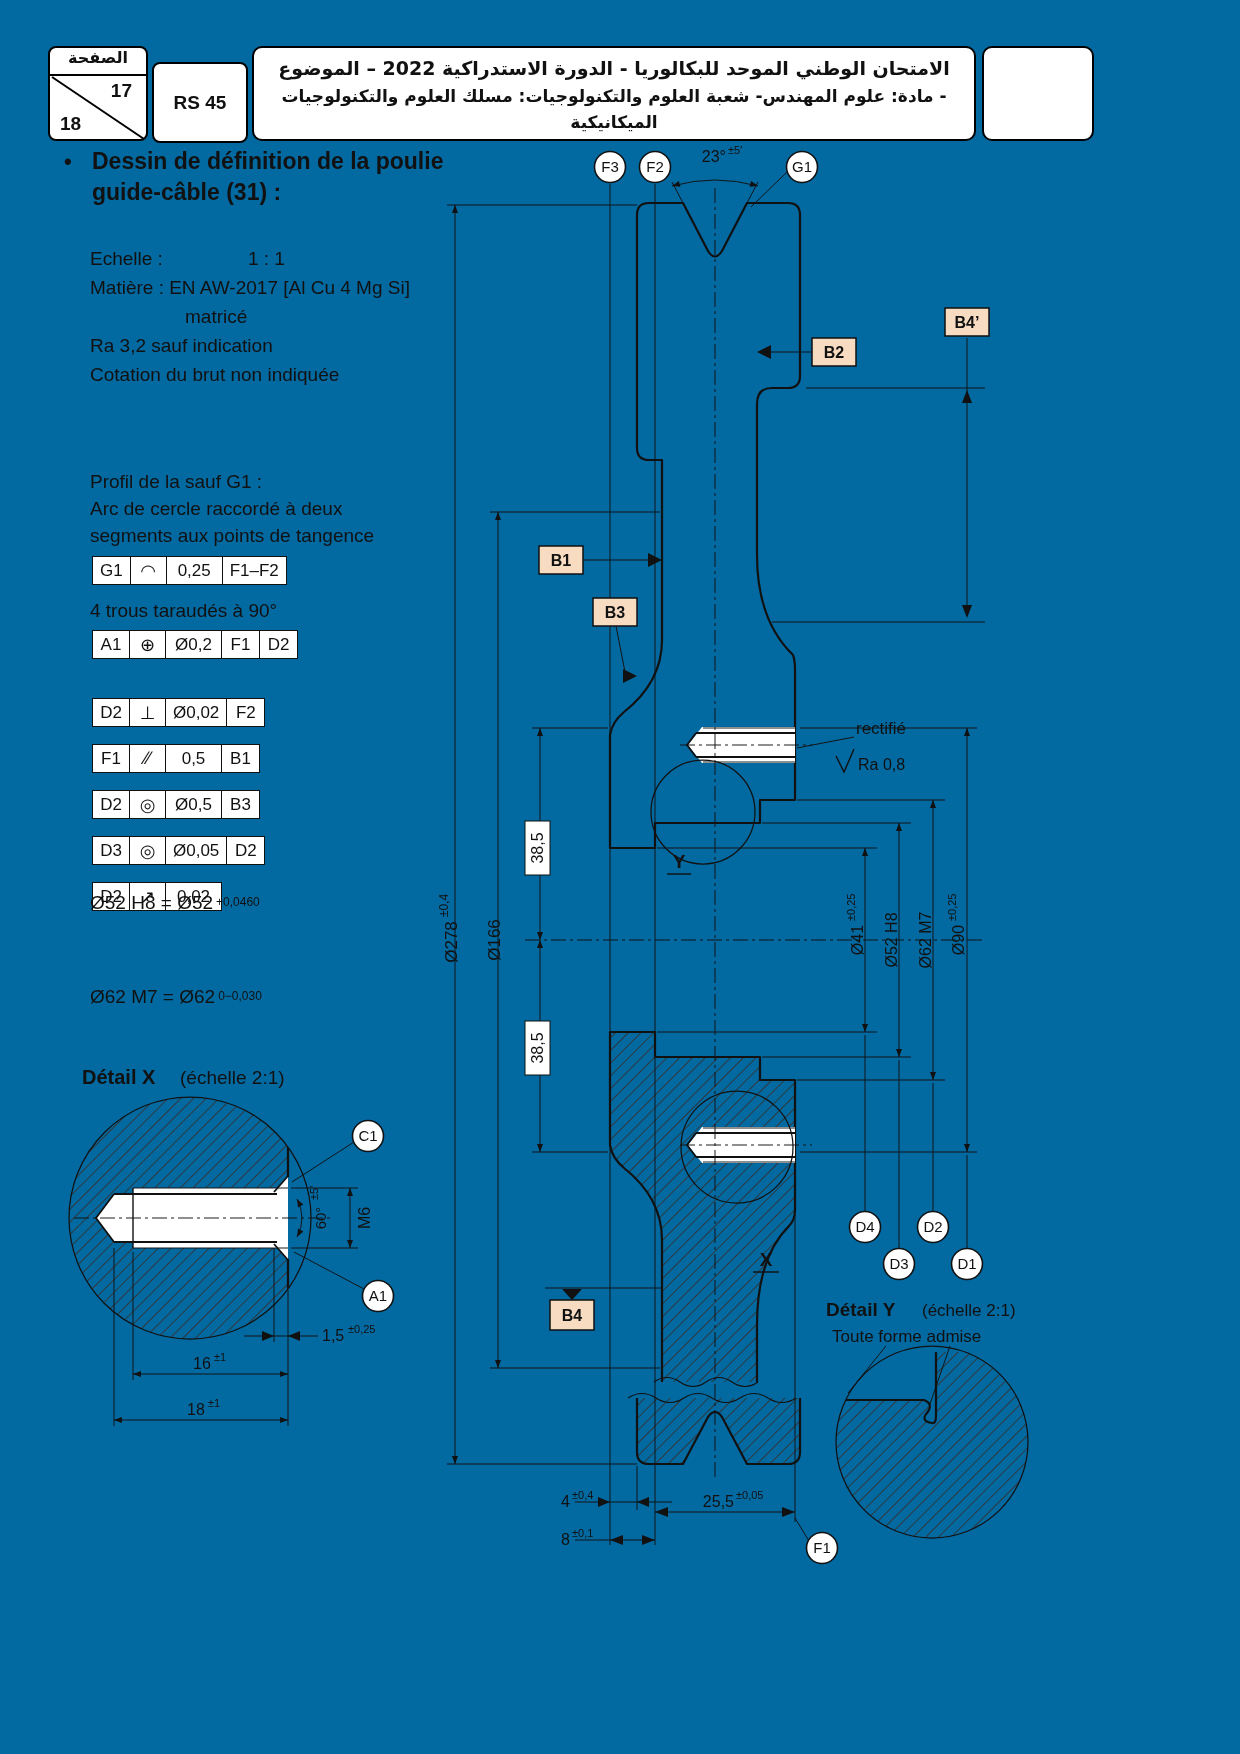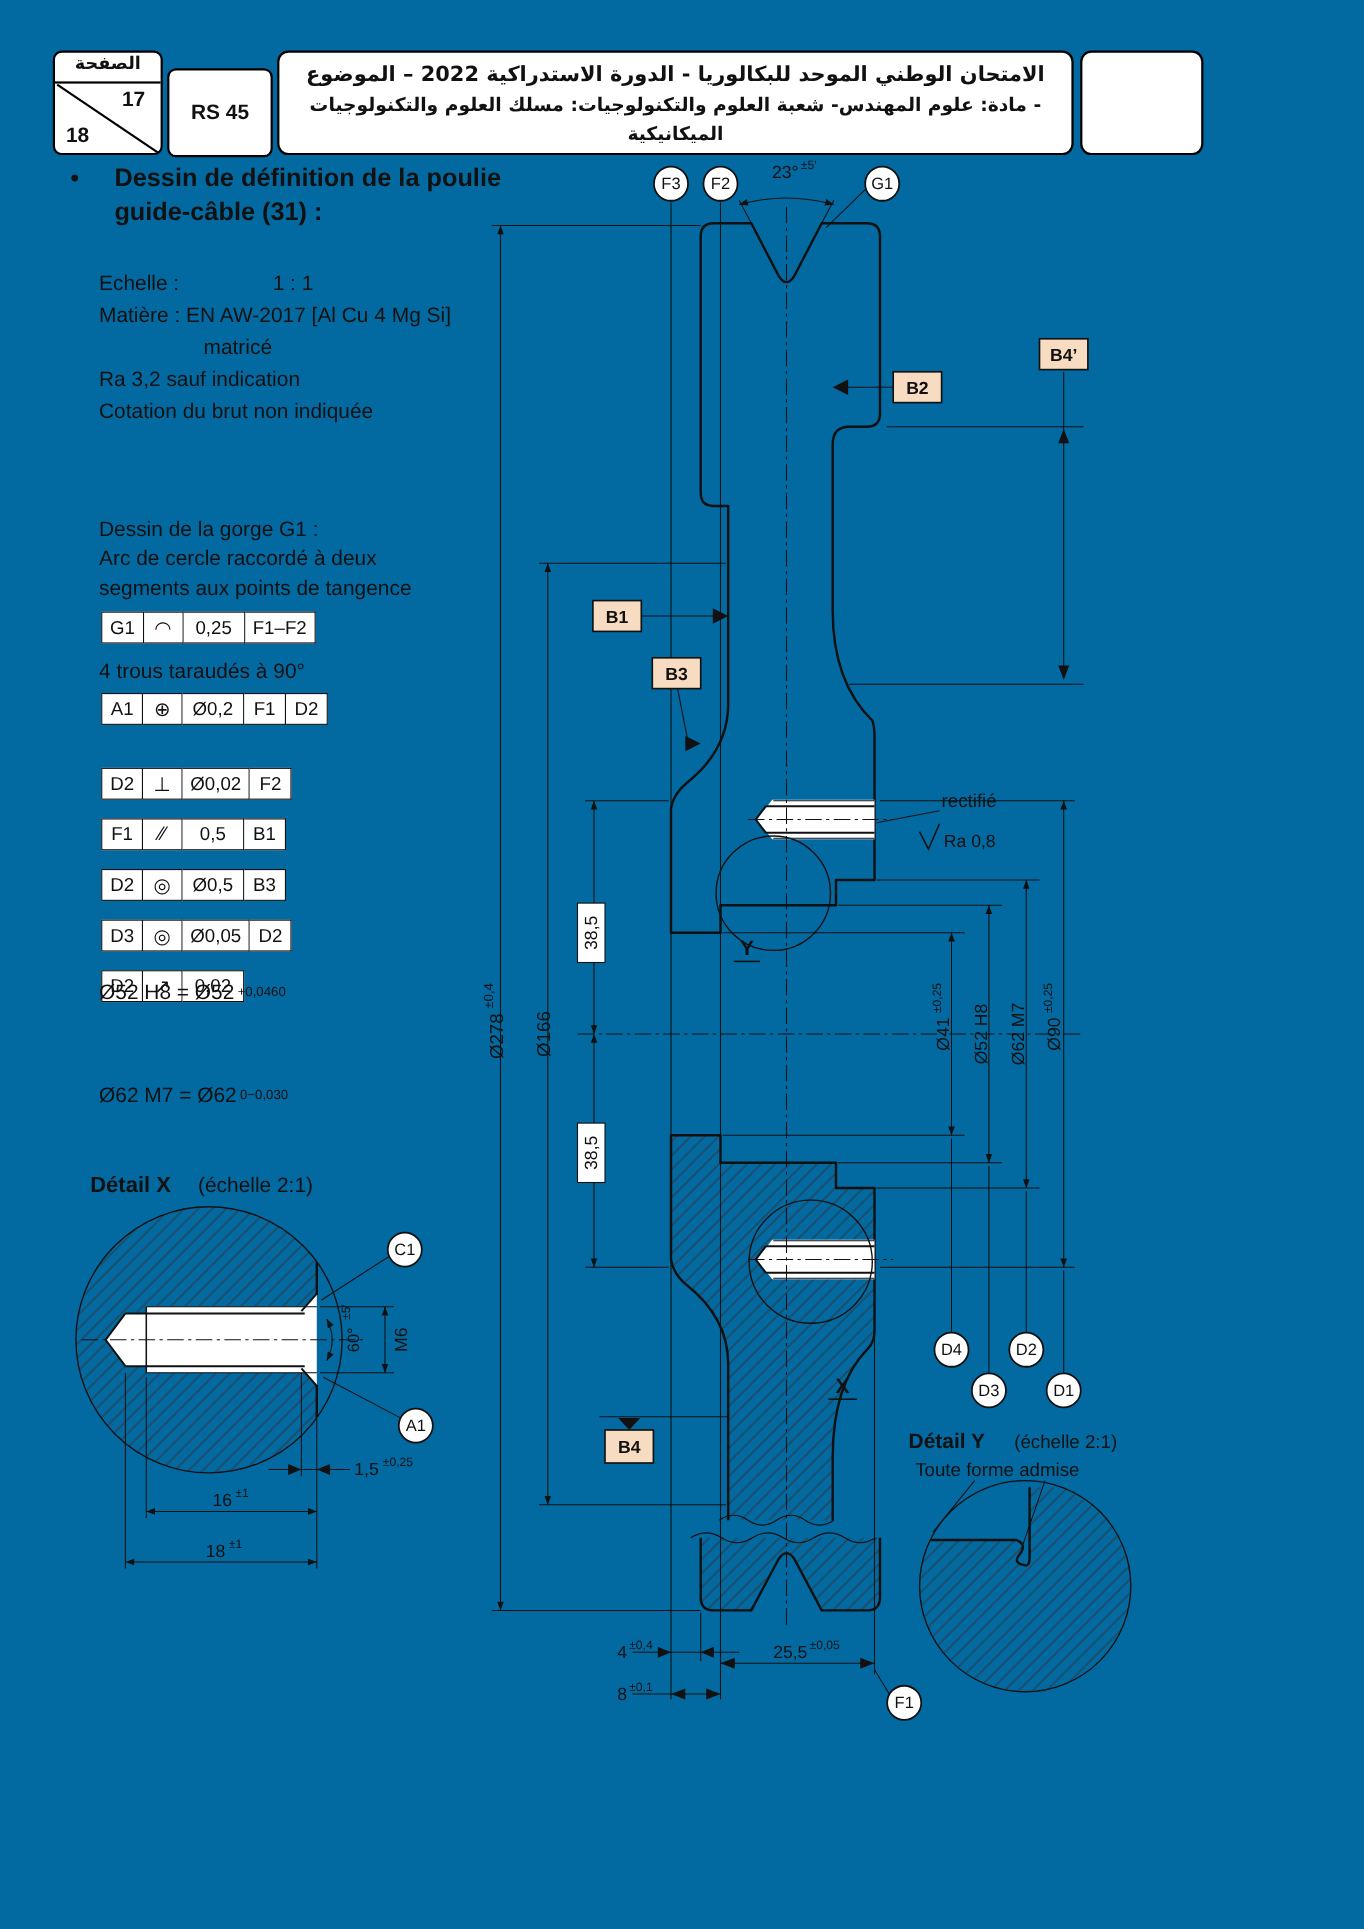--- a/index.html
+++ b/index.html
@@ -6,28 +6,28 @@
   .page{position:relative;width:1240px;height:1754px;background:#0369a1;
         font-family:"Liberation Sans",sans-serif;color:#111;overflow:hidden}
   .abs{position:absolute}
   .box{position:absolute;border:2.6px solid #000;border-radius:10px;background:#fff;box-sizing:border-box}
   .pagebox{left:48px;top:46px;width:100px;height:95px;border-radius:8px}
   .pagebox .pword{position:absolute;left:0;right:0;top:0;height:26px;border-bottom:2px solid #000;
         font-weight:bold;font-size:16px;text-align:center;font-family:"DejaVu Sans","Liberation Sans",sans-serif}
   .pagebox .pg17{position:absolute;right:14px;top:32px;font-weight:bold;font-size:19px}
   .pagebox .pg18{position:absolute;left:10px;bottom:4px;font-weight:bold;font-size:19px}
   .rsbox{left:152px;top:62px;width:96px;height:81px;border-radius:8px;display:flex;align-items:center;justify-content:center;font-weight:bold;font-size:19px}
-  .titlebox{left:252px;top:46px;width:724px;height:95px;display:flex;flex-direction:column;align-items:center;justify-content:center;
+  .titlebox{left:252px;top:46px;width:724px;height:95px;display:flex;flex-direction:column;justify-content:center;
         font-family:"DejaVu Sans","Liberation Sans",sans-serif;font-weight:bold;text-align:center}
   .titlebox .l1{font-size:19px;line-height:30px}
   .titlebox .l2{font-size:17px;line-height:26px}
   .emptybox{left:982px;top:46px;width:112px;height:95px}
   .maintitle{left:62px;top:146px;font-size:23px;font-weight:bold;line-height:31px}
   .maintitle .bullet{position:absolute;left:2px;top:0;font-size:22px}
-  .maintitle .tl{margin-left:42px}
+  .maintitle .tl{margin-left:30px}
   .notes{left:90px;top:244px;font-size:19px;line-height:29px}
   .notes .val{margin-left:85px}
   .notes .ind{margin-left:95px}
   .gorge{left:90px;top:468px;font-size:19px;line-height:27px}
   .fcf{position:absolute;display:flex}
   .fcf span{display:flex;align-items:center;justify-content:center;height:29px;border:1.7px solid #111;
         border-left:none;padding:0 7px;font-size:17px;box-sizing:border-box;background:#fff}
   .fcf span:first-child{border-left:1.7px solid #111}
   .fcf .sym{font-size:18px;min-width:36px}
   .fcf .id{min-width:38px}
@@ -82,21 +82,21 @@
 
   <div class="abs notes">
     <div><span>Echelle :</span><span class="val">1 : 1</span></div>
     <div>Matière : EN AW-2017 [Al Cu 4 Mg Si]</div>
     <div class="ind">matricé</div>
     <div>Ra 3,2 sauf indication</div>
     <div>Cotation du brut non indiquée</div>
   </div>
 
   <div class="abs gorge">
-    <div>Dessin de la gorge G1 :</div>
+    <div>Profil de la sauf G1 :</div>
     <div>Arc de cercle raccordé à deux</div>
     <div>segments aux points de tangence</div>
   </div>
 
   <div class="fcf" style="left:92px;top:556px">
     <span class="id">G1</span>
     <span class="sym">◠</span>
     <span class="val">0,25</span>
     <span class="dat">F1–F2</span>
   </div>

